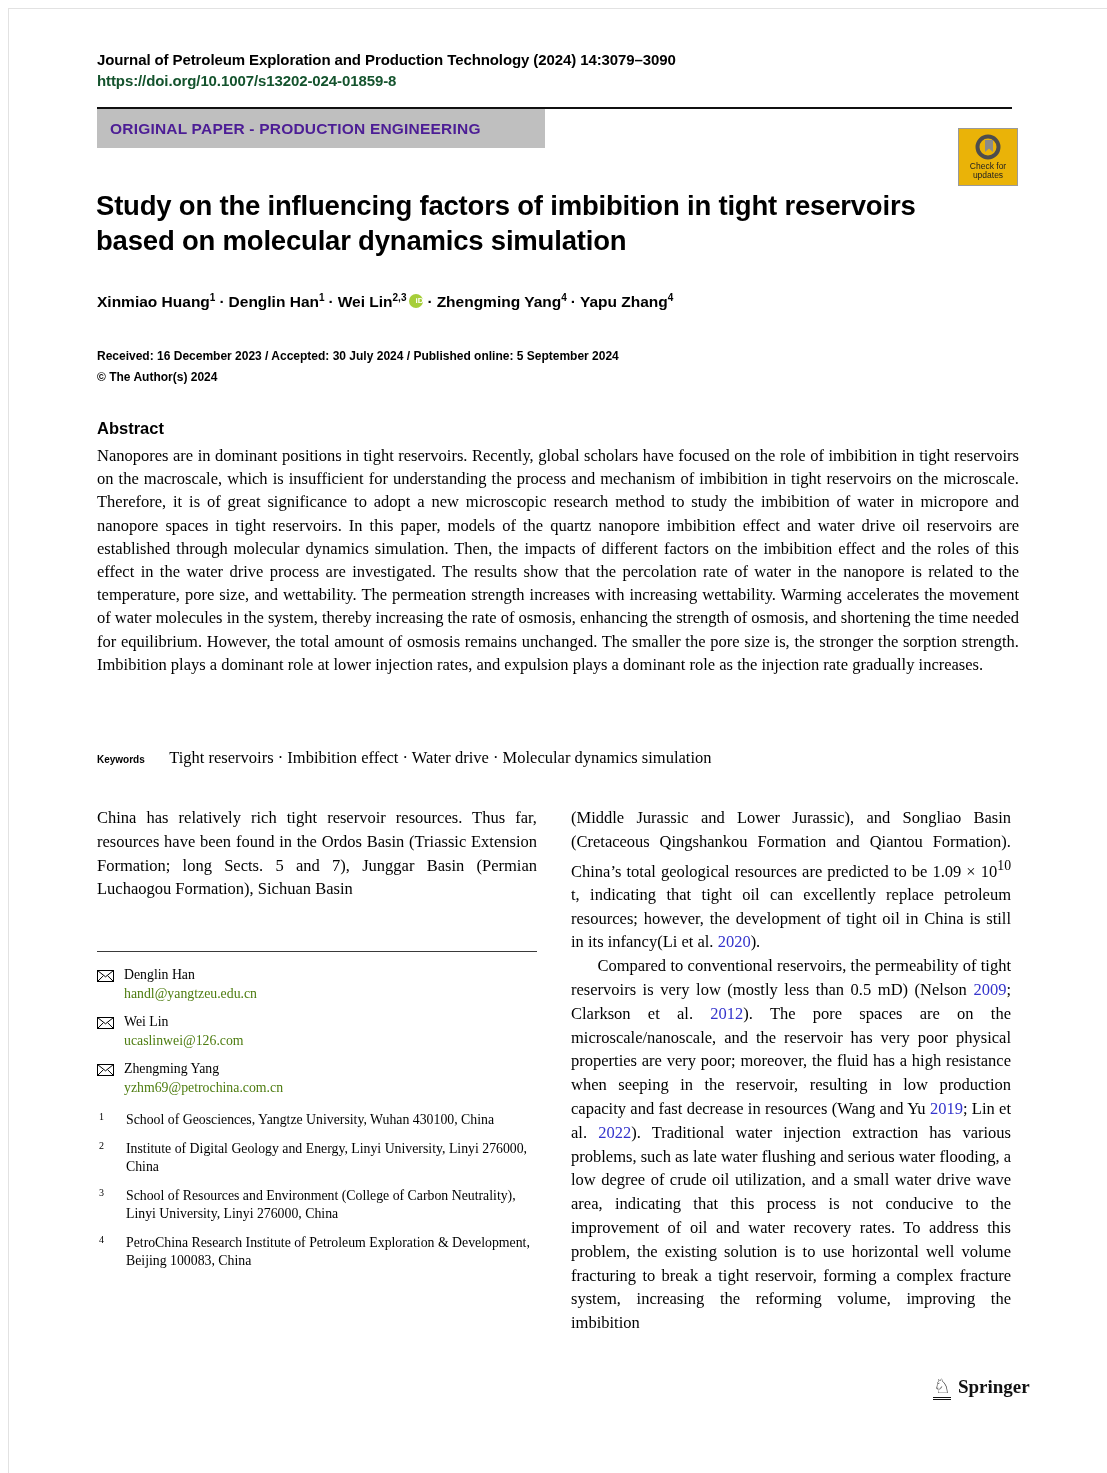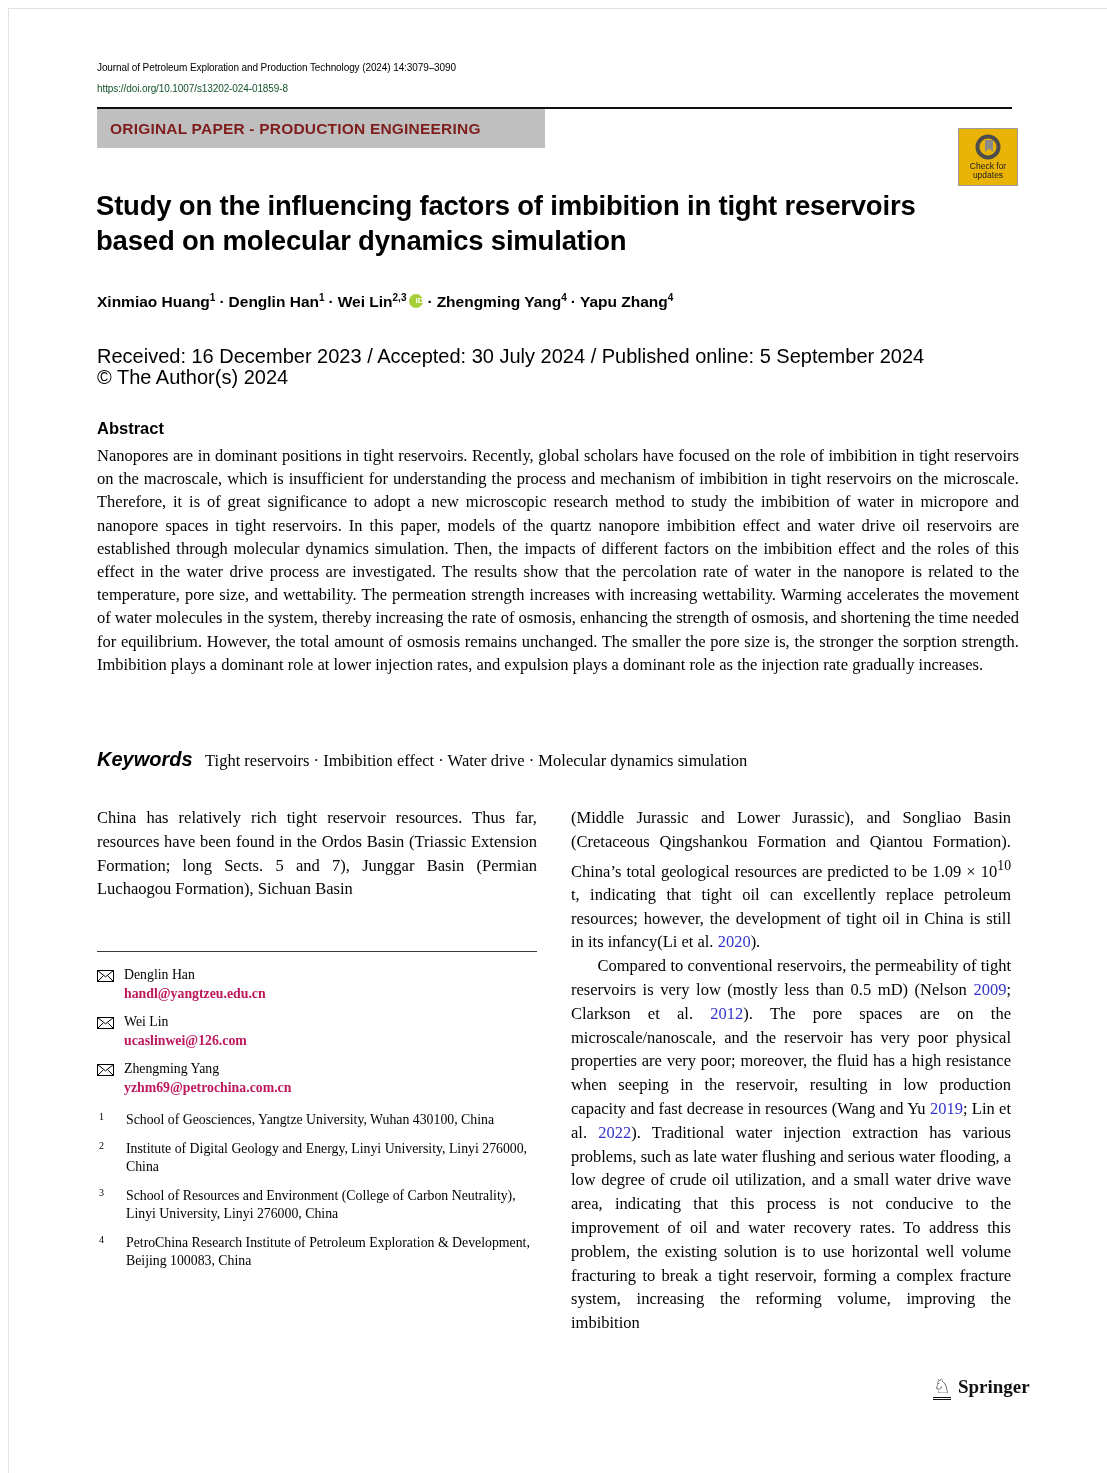--- a/index.html
+++ b/index.html
@@ -7,65 +7,65 @@
     width:1107px; height:1473px; position:relative;
     background:#ffffff; color:#000;
     font-family:"Liberation Sans", sans-serif;
     overflow:hidden;
   }
   .sheet-edge {
     position:absolute; left:8px; top:8px; right:0; bottom:0;
     border-left:1px solid #e2e2e2; border-top:1px solid #e2e2e2;
     pointer-events:none;
   }
-  .header { position:absolute; left:97px; top:57px; font-size:10px; font-weight:400; line-height:21px; letter-spacing:-0.1px; }
+  .header { position:absolute; left:97px; top:49px; font-size:15px; font-weight:700; line-height:21px; letter-spacing:-0.1px; }
   .header .doi { color:#14532d; text-decoration:none; display:block; }
   .toprule { position:absolute; left:97px; top:107px; width:915px; height:2px; background:#101010; }
   .banner {
     position:absolute; left:97px; top:109px; width:448px; height:39px;
     display:flex; align-items:center; padding-left:13px; box-sizing:border-box;
-    font-size:15.5px; font-weight:700; letter-spacing:0.2px; color:#7f1d1d;
+    font-size:15.5px; font-weight:700; letter-spacing:0.2px; color:#4c1d95;
   }
   .badge {
     position:absolute; left:958px; top:128px; width:60px; height:58px;
     border:1px solid #9a9a9a; box-sizing:border-box; background:#eab308;
     display:flex; flex-direction:column; align-items:center; justify-content:center;
     gap:2px; cursor:pointer;
   }
   .badge-text { font-size:8.5px; line-height:9.5px; text-align:center; color:#222; }
   .title {
     position:absolute; left:96px; top:188px; width:890px; margin:0;
     font-size:27.5px; line-height:35px; font-weight:700; letter-spacing:-0.2px;
   }
   .authors { position:absolute; left:97px; top:292px; font-size:15.5px; font-weight:700; }
   .authors sup { font-size:10px; }
   .authors .dot { margin:0 4px; }
   .orcid {
     display:inline-block; width:14px; height:14px; border-radius:50%;
     color:#fff; font-size:8px; font-weight:700; text-align:right; line-height:14px;
     margin-left:3px; position:relative; top:-4px; cursor:pointer;
   }
-  .dates { position:absolute; left:97px; top:346px; font-size:20px; font-weight:400; line-height:21px; }
+  .dates { position:absolute; left:97px; top:346px; font-size:12px; font-weight:700; line-height:21px; }
   .abstract { position:absolute; left:97px; top:419px; width:922px; }
   .abstract h2 { font-size:16.5px; font-weight:700; margin:0 0 6px 0; }
   .serif { font-family:"Liberation Serif", serif; }
   .abstract p { margin:0; font-size:16.5px; line-height:23.2px; text-align:justify; }
   .keywords { position:absolute; left:97px; top:748px; }
-  .kw-label { font-weight:700; font-size:20px; margin-right:8px;font-style:italic; }
+  .kw-label { font-weight:700; font-size:10px; margin-right:20px; }
   .kw-text { font-size:16.5px; }
   .columns { position:absolute; left:97px; top:806px; width:915px; display:flex; gap:34px; }
   .col { width:440px; box-sizing:border-box; }
   .col h2 { font-size:19.5px; font-weight:700; margin:2px 0 30px 0; }
   .col p { font-size:16.5px; line-height:23.8px; text-align:justify; margin:0; }
   .par-indent { text-indent:1.6em; }
   .cite { text-decoration:none; cursor:pointer; }
   .fnblock { margin-top:50px; border-top:1px solid #3a3a3a; padding-top:14px; }
   .fn-entry { display:flex; margin-bottom:10px; font-size:13.8px; line-height:18.5px; }
   .fn-icon { width:27px; flex:0 0 27px; padding-top:3px; }
-  .fn-email { display:block; color:#be185d; text-decoration:none; cursor:pointer;font-weight:bold; }
+  .fn-email { display:block; color:#4d7c0f; text-decoration:none; cursor:pointer; }
   .aff-list { margin-top:14px; }
   .aff { display:flex; margin-bottom:10px; font-size:13.8px; line-height:18.5px; }
   .aff-num { width:27px; flex:0 0 27px; font-size:10px; position:relative; top:-3px; padding-left:2px; }
   .aff-text { flex:1; }
   .springer {
     position:absolute; left:933px; top:1376px;
     display:flex; align-items:flex-start; gap:7px;
     font-family:"Liberation Serif", serif; font-size:19px; font-weight:600; color:#111;
   }
   .knight { font-size:20px; line-height:20px; font-weight:400; border-bottom:3px double #111; padding-bottom:1px; }

